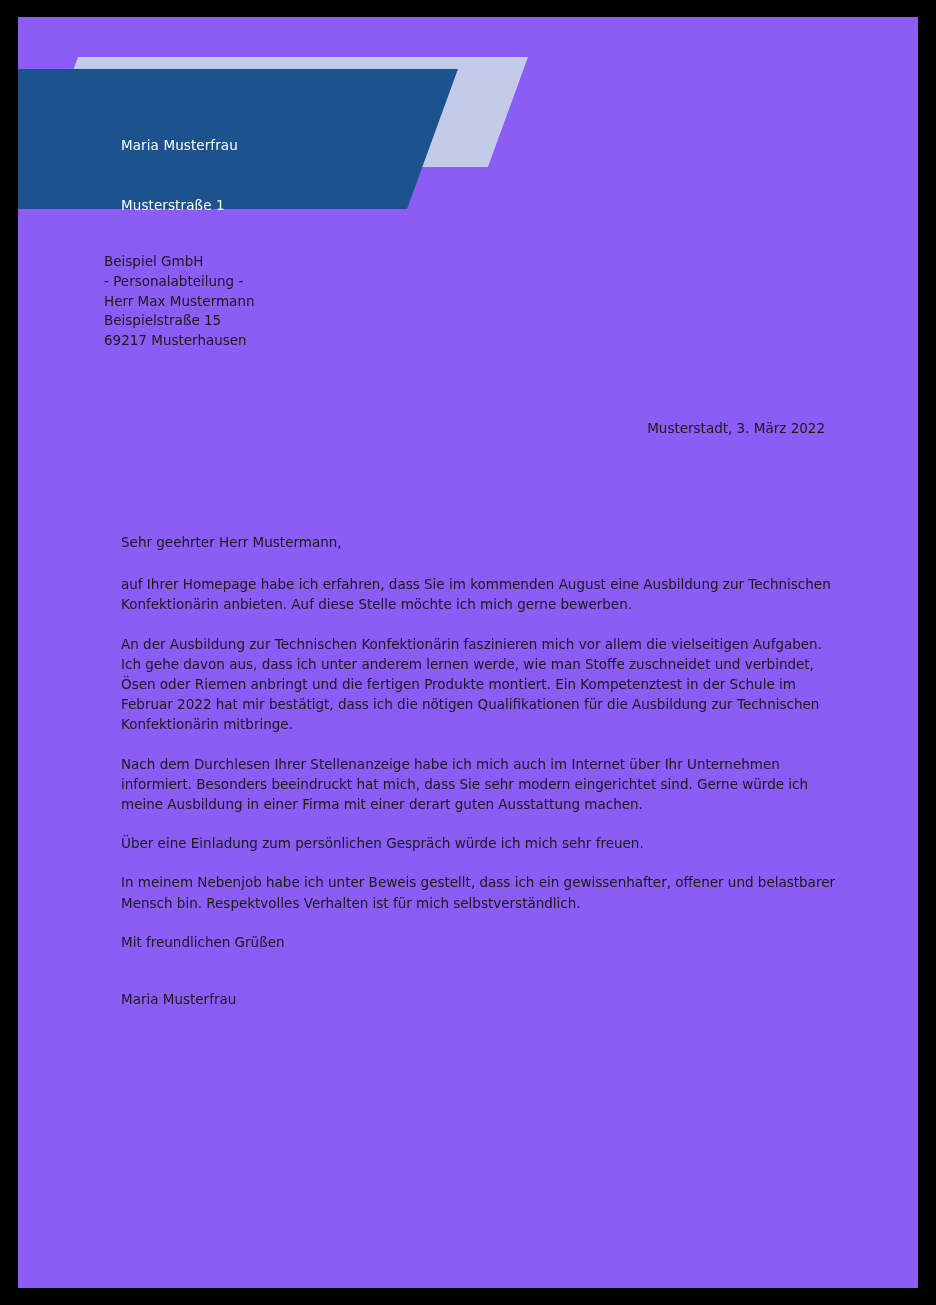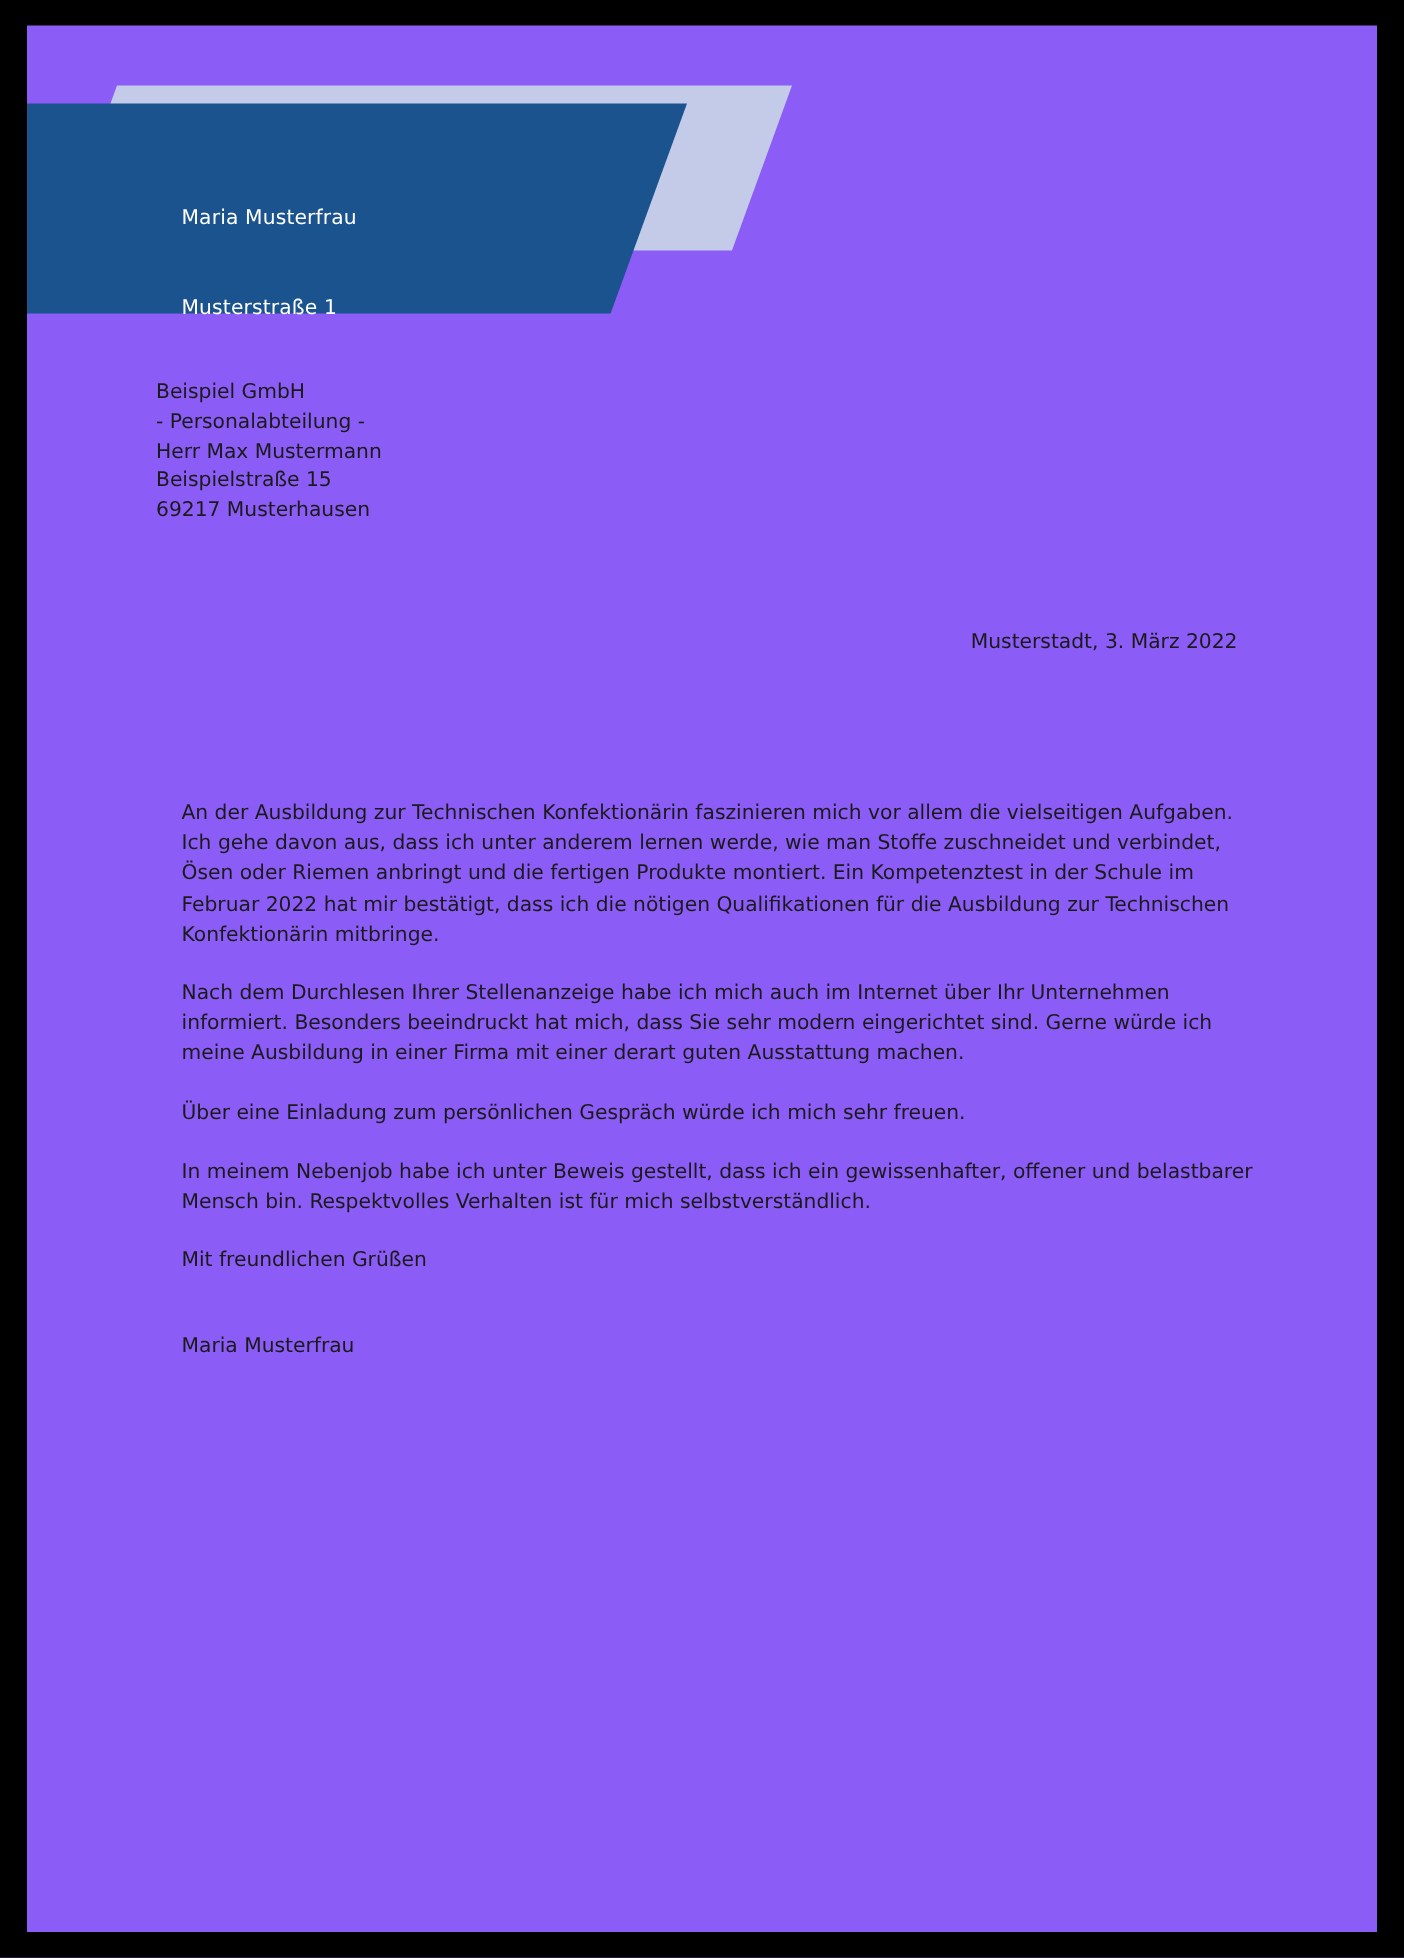--- a/index.html
+++ b/index.html
@@ -135,20 +135,22 @@
     <div>- Personalabteilung -</div>
     <div>Herr Max Mustermann</div>
     <div>Beispielstraße 15</div>
     <div>69217 Musterhausen</div>
   </div>
 
   <div class="date-line">Musterstadt, 3. März 2022</div>
 
 
   <div class="body">
+    <p class="salutation">Sehr geehrter Herr Mustermann,</p>
+    <p>auf Ihrer Homepage habe ich erfahren, dass Sie im kommenden August eine Ausbildung zur Technischen Konfektionärin anbieten. Auf diese Stelle möchte ich mich gerne bewerben.</p>
     <p>An der Ausbildung zur Technischen Konfektionärin faszinieren mich vor allem die vielseitigen Aufgaben. Ich gehe davon aus, dass ich unter anderem lernen werde, wie man Stoffe zuschneidet und verbindet, Ösen oder Riemen anbringt und die fertigen Produkte montiert. Ein Kompetenztest in der Schule im Februar 2022 hat mir bestätigt, dass ich die nötigen Qualifikationen für die Ausbildung zur Technischen Konfektionärin mitbringe.</p>
     <p>Nach dem Durchlesen Ihrer Stellenanzeige habe ich mich auch im Internet über Ihr Unternehmen informiert. Besonders beeindruckt hat mich, dass Sie sehr modern eingerichtet sind. Gerne würde ich meine Ausbildung in einer Firma mit einer derart guten Ausstattung machen.</p>
     <p>Über eine Einladung zum persönlichen Gespräch würde ich mich sehr freuen.</p>
     <p>In meinem Nebenjob habe ich unter Beweis gestellt, dass ich ein gewissenhafter, offener und belastbarer Mensch bin. Respektvolles Verhalten ist für mich selbstverständlich.</p>
     <p class="closing">Mit freundlichen Grüßen</p>
     <p class="signature">Maria Musterfrau</p>
   </div>
 
 </div>
 

